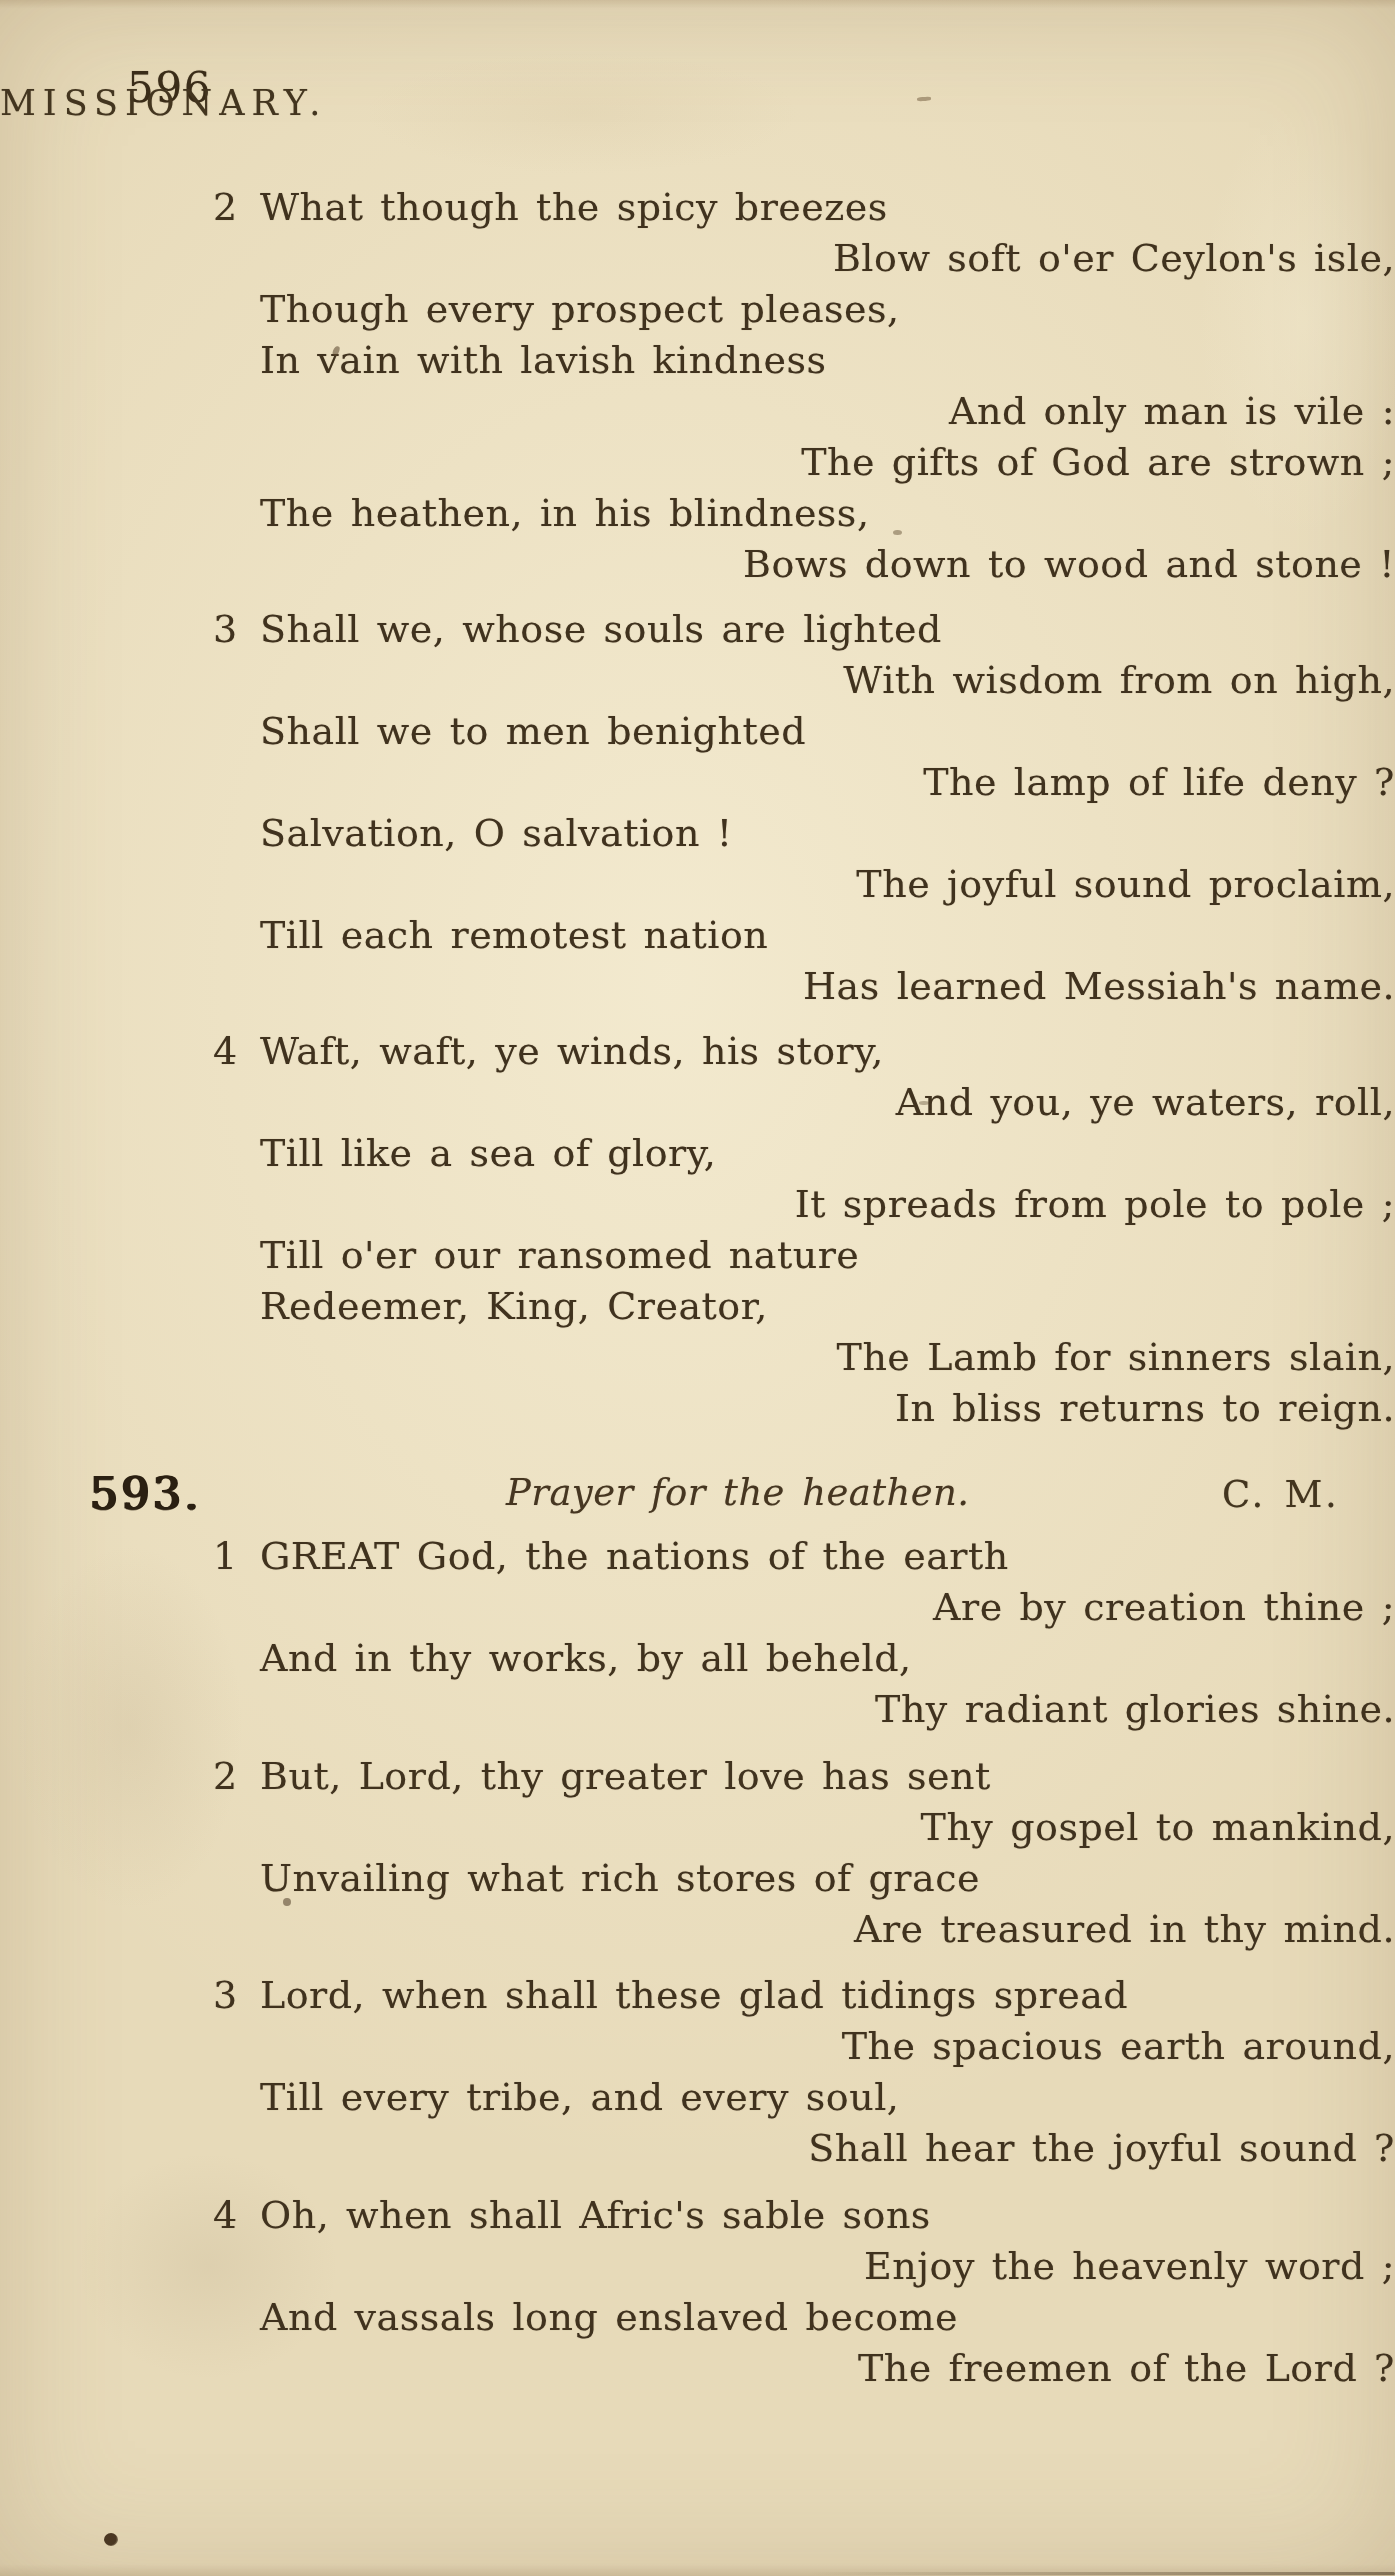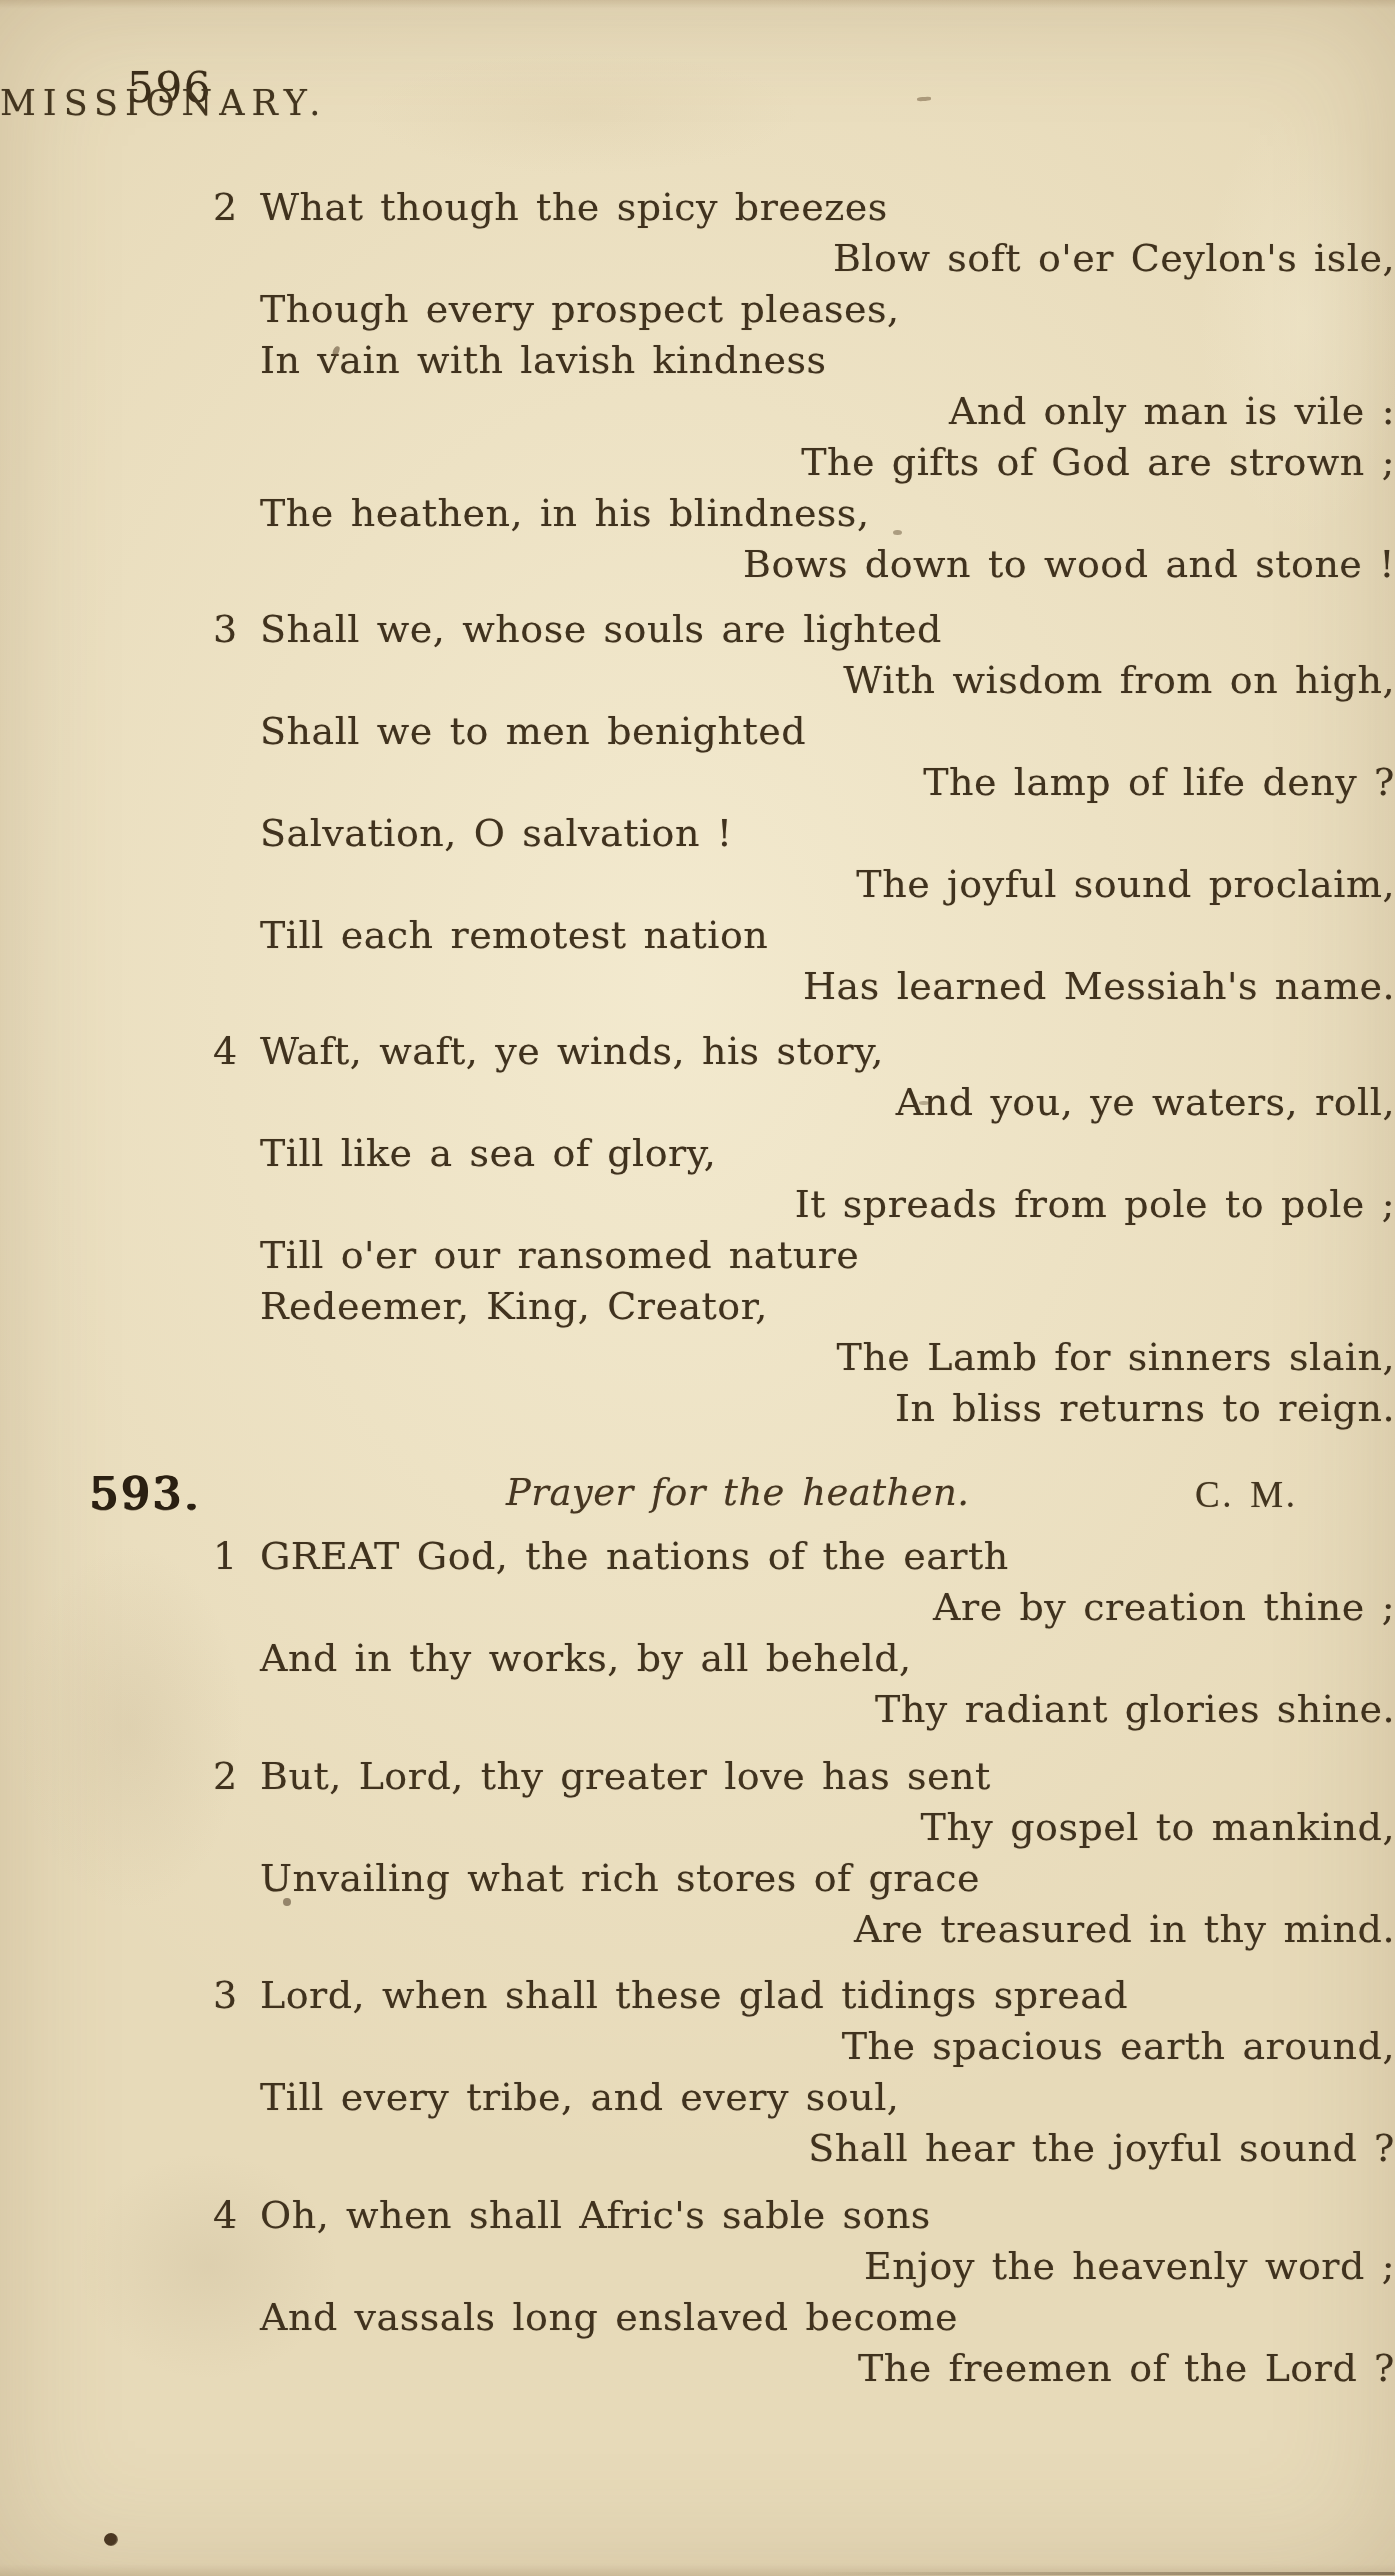--- a/index.html
+++ b/index.html
@@ -56,24 +56,23 @@
     font-size:44px;font-weight:normal;letter-spacing:3.5px;color:#2b2012;
     text-shadow:1.4px 0 0 #2b2012,-1.4px 0 0 #2b2012,0 0.9px 0 rgba(43,32,18,0.6);
     margin-top:18px;
   }
   .hymntitle{
     position:absolute;left:506px;top:12px;
     font-style:italic;font-size:37px;letter-spacing:0.4px;word-spacing:5.2px;color:#463621;
     text-shadow:0 0 0.9px rgba(64,50,30,0.35);
   }
   .hymnmeter{
-    position:absolute;left:1195px;top:14px;
+    position:absolute;left:1222px;top:14px;
     font-size:37px;letter-spacing:2.6px;color:#43351f;
     text-shadow:0 0 0.9px rgba(64,50,30,0.4);
-    font-family:Liberation Serif, serif;
   }
   .speck{position:absolute;pointer-events:none;}
   .a1{left:333px;top:346px;width:6px;height:10.4px;background:rgba(90,70,45,0.55);border-radius:60% 40% 50% 50%;transform:rotate(18deg);}
   .a2{left:893px;top:530px;width:8.7px;height:5.2px;background:rgba(90,70,45,0.45);border-radius:50%;}
   .a3{left:919px;top:1101px;width:10.4px;height:4.3px;background:rgba(90,70,45,0.38);border-radius:40%;}
   .a4{left:283px;top:1898px;width:7.8px;height:7.8px;background:rgba(80,62,40,0.55);border-radius:50%;}
   .a5{left:104px;top:2533px;width:14px;height:13px;background:radial-gradient(circle at 45% 45%, #4a3722 55%, rgba(74,55,34,0));border-radius:50%;}
   .a6{left:917px;top:97px;width:14px;height:3.5px;background:rgba(110,88,58,0.5);border-radius:40%;transform:rotate(-4deg);}
   .edge-bottom{
     position:absolute;bottom:0.9px;right:0;width:42%;height:3.5px;

